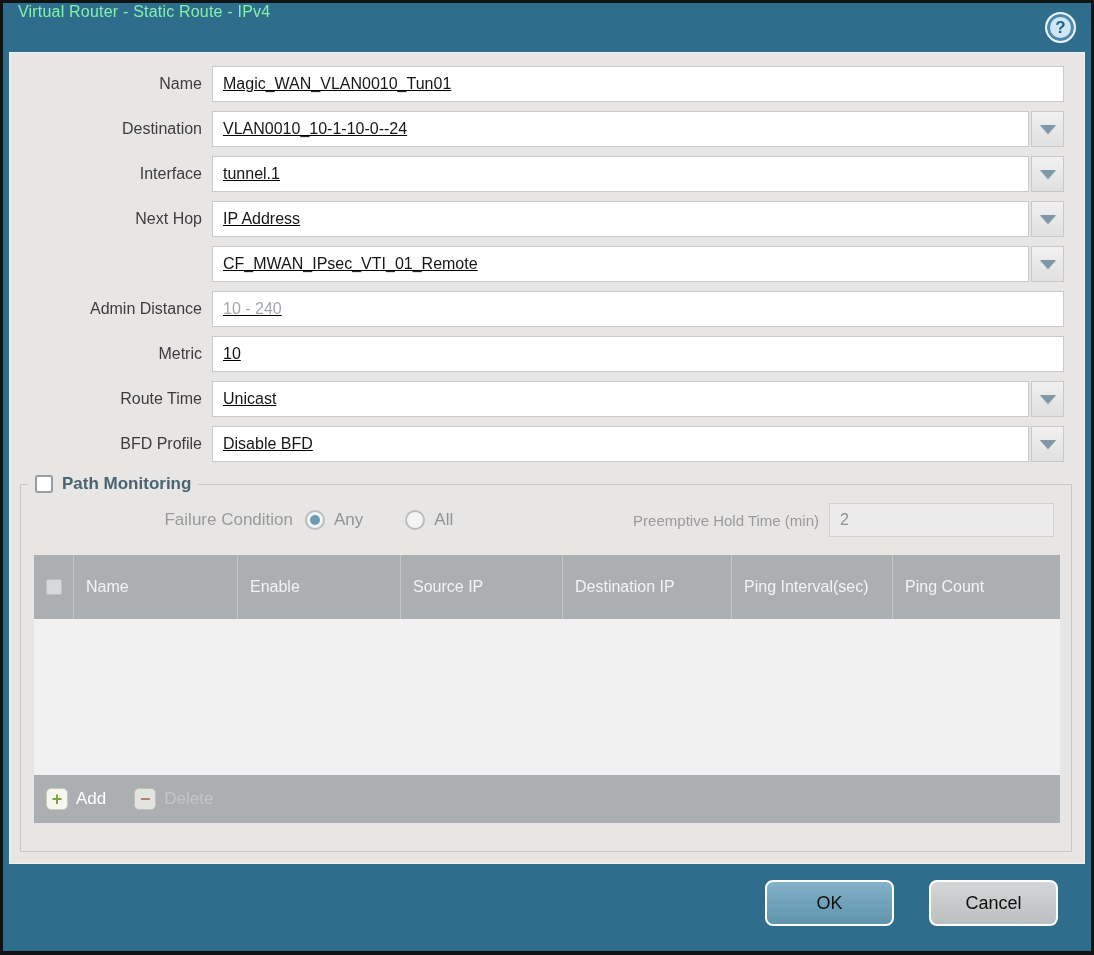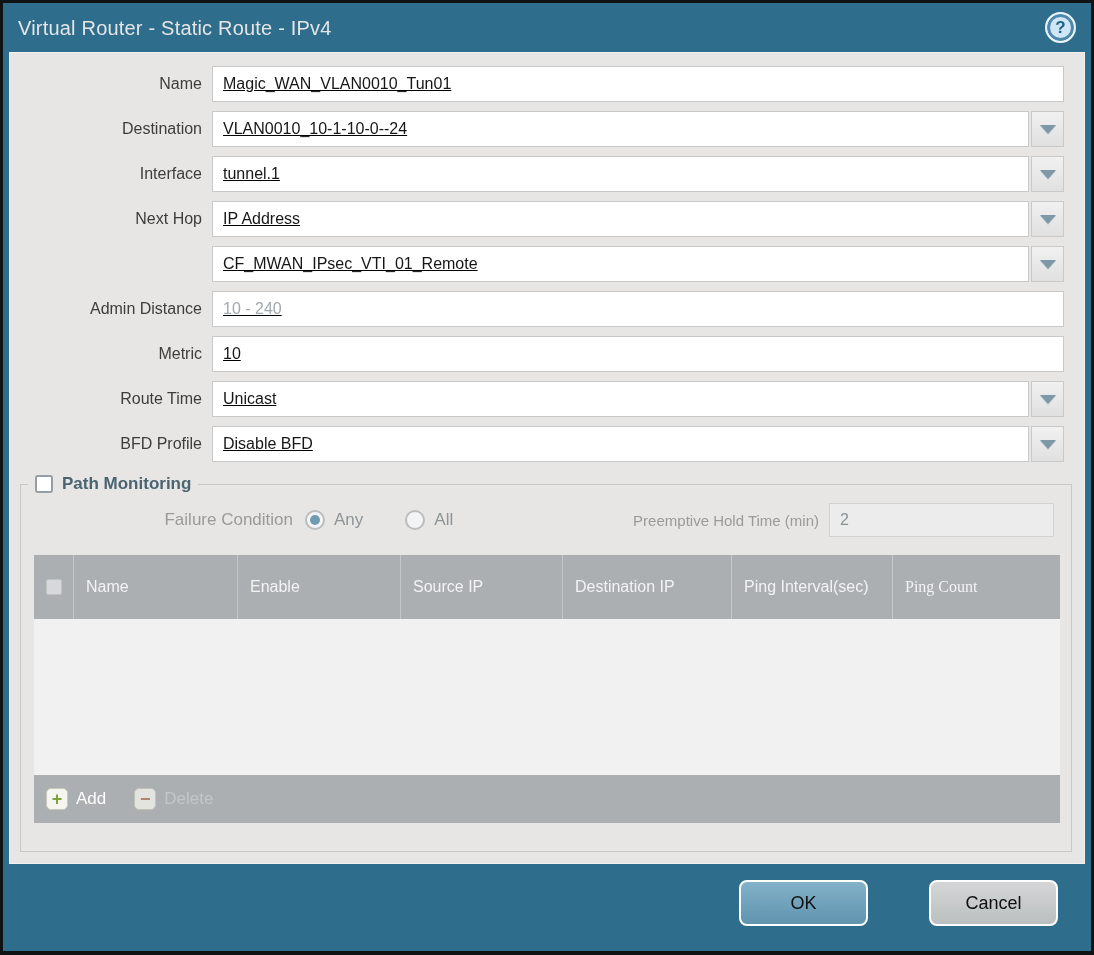--- a/index.html
+++ b/index.html
@@ -7,22 +7,22 @@
   .screen {
     position:relative; width:1094px; height:955px;
     background:#101314; overflow:hidden;
   }
   .frame {
     position:absolute; left:3px; top:3px; right:3px; bottom:4px;
     background:#2e6d8c;
   }
   
   .title {
-    position:absolute; left:15px; top:14px;
-    color:#e5e5e5; font-size:20px; letter-spacing:0.2px;
+    position:absolute; left:15px; top:0;
+    color:#86efac; font-size:16px; letter-spacing:0.2px;
   }
   .help {
     position:absolute; right:15px; top:9px; width:31px; height:31px;
     border-radius:50%;
     background:#cfe6f4;
     border:2px solid #eaf4fb;
     box-shadow: inset 0 0 0 3px #4e88ad;
     color:#1f618a; font-weight:bold; font-size:17px;
     display:flex; align-items:center; justify-content:center;
     cursor:pointer;
@@ -95,21 +95,21 @@
   .grid { margin:17px 11px 0 13px; }
   .thead { display:flex; background:#abafb1; }
   .th {
     min-height:64px; display:flex; align-items:center;
     padding:6px 6px 6px 12px; color:#f2f4f4; font-size:16px; line-height:1.35;
     border-right:1px solid #c3c6c7;
   }
   .th:last-child { border-right:none; }
   .th.c0 { width:40px; padding:0; justify-content:center; }
   .th.c1 { width:164px; } .th.c2 { width:163px; } .th.c3 { width:162px; }
-  .th.c4 { width:169px; } .th.c5 { width:161px; } .th.c6 { width:164px;font-family:Liberation Serif, serif; }
+  .th.c4 { width:169px; } .th.c5 { width:161px; } .th.c6 { width:164px; }
   .hchk {
     width:16px; height:16px; background:#d6d8d9; border:1px solid #bfc2c3;
     border-radius:2px;
   }
   .tbody { height:156px; background:#f1f1f1; }
   .tfoot {
     height:48px; background:#abafb1; display:flex; align-items:center;
     padding-left:12px; gap:28px;
   }
   .gbtn { display:flex; align-items:center; gap:8px; cursor:pointer; }
@@ -126,21 +126,21 @@
   .gbtn.disabled .icon-sq { opacity:0.75; }
   .gbtn .t-del { color:#c3c6c7; font-size:17px; }
   
   .btn {
     position:absolute; top:877px; height:46px; width:129px;
     border:2px solid #ffffff; border-radius:8px;
     font-size:18px; color:#101010;
     display:flex; align-items:center; justify-content:center; cursor:pointer;
     font-family:"Liberation Sans", sans-serif;
   }
-  .btn.ok    { left:736px; background:linear-gradient(#83b2c9,#6093ae); }
+  .btn.ok    { left:762px; background:linear-gradient(#83b2c9,#6093ae); }
   .btn.cancel{ left:926px; background:linear-gradient(#d4d6d7,#bcbfc0); }
 </style>
 </head>
 <body>
 
 <div class="screen">
   <div class="frame">
 
     <div class="title">Virtual Router - Static Route - IPv4</div>
     <div class="help">?</div>

